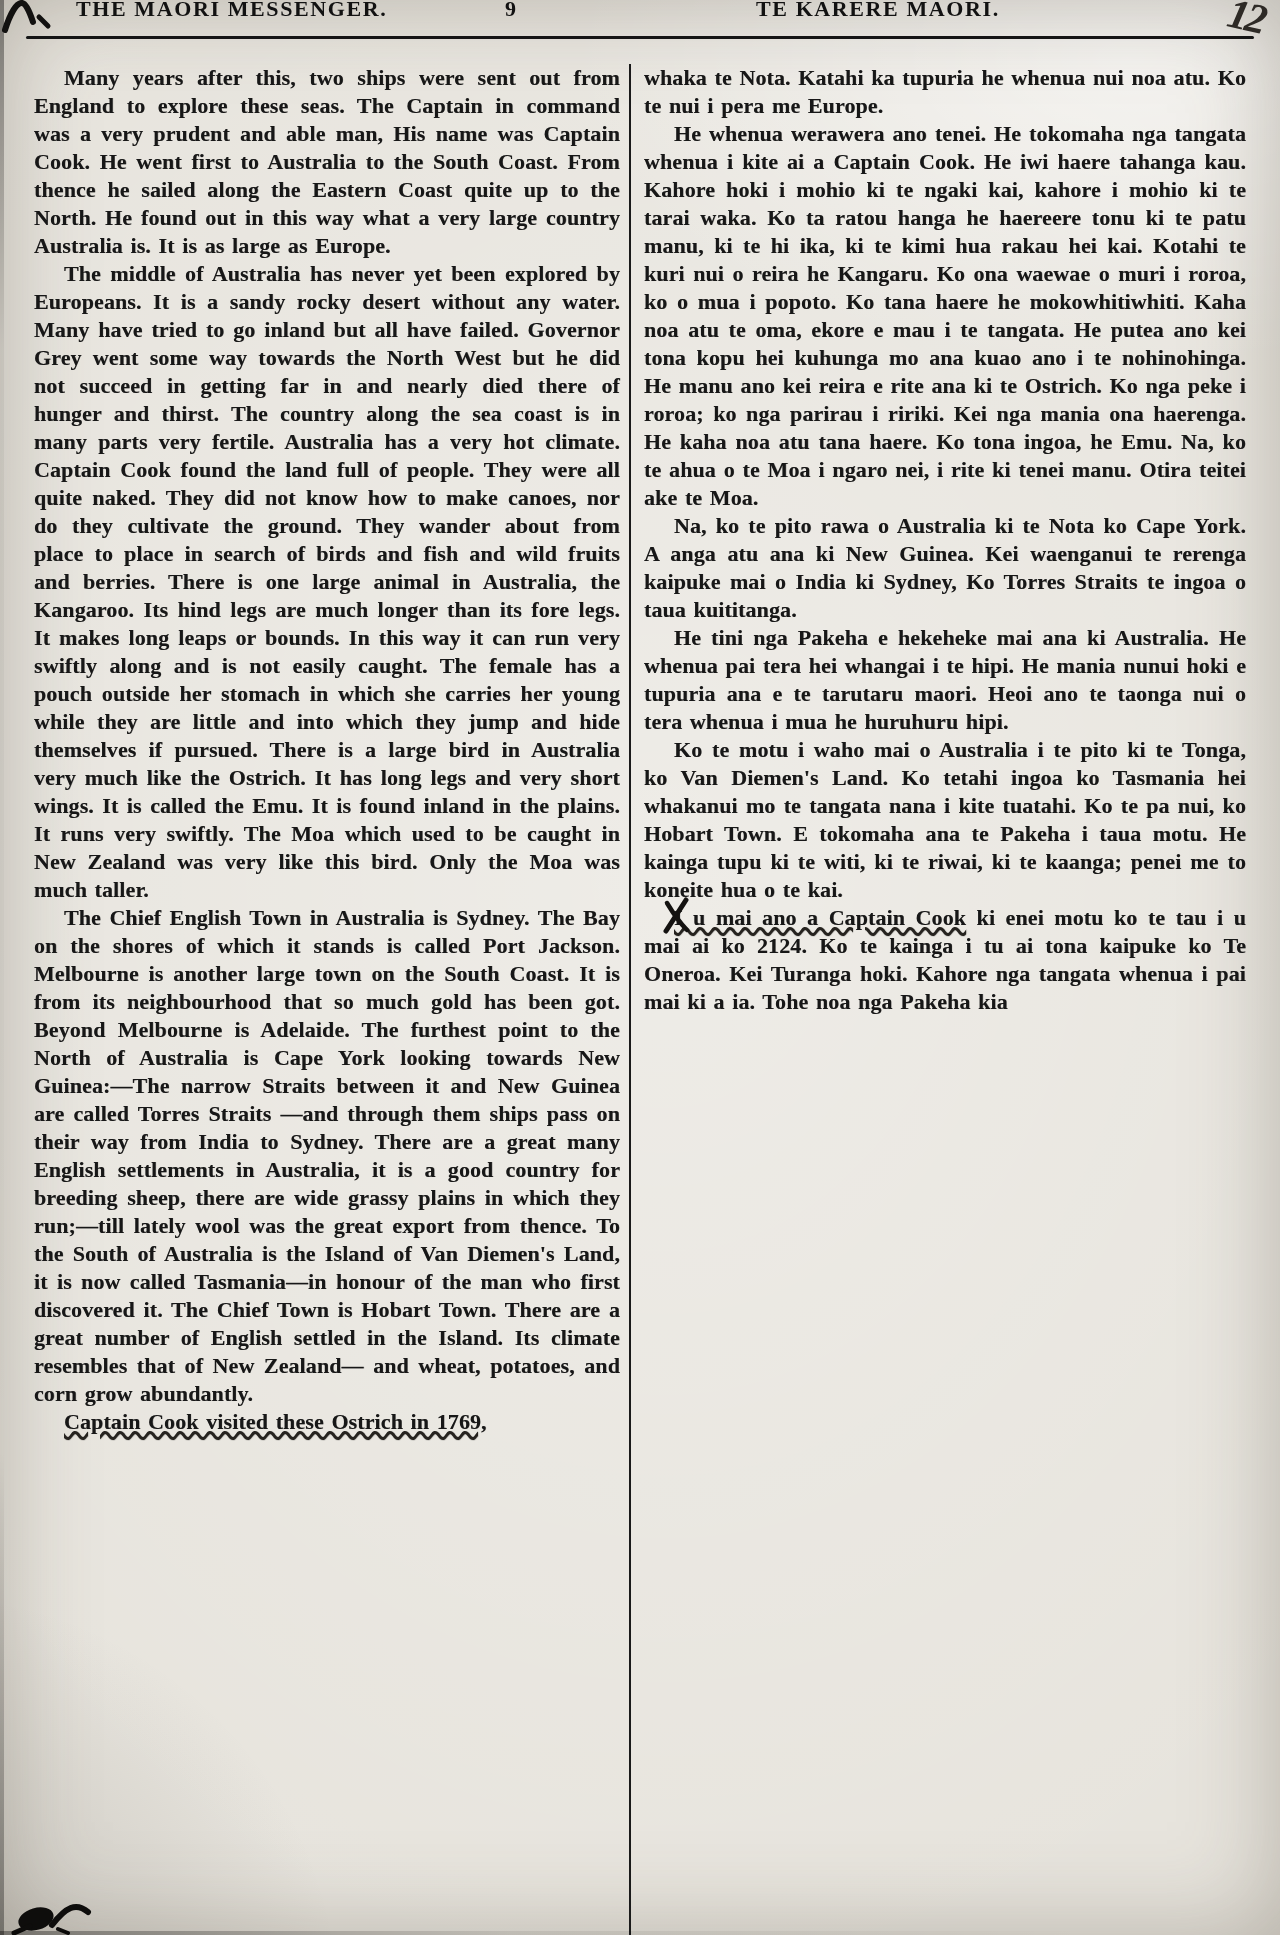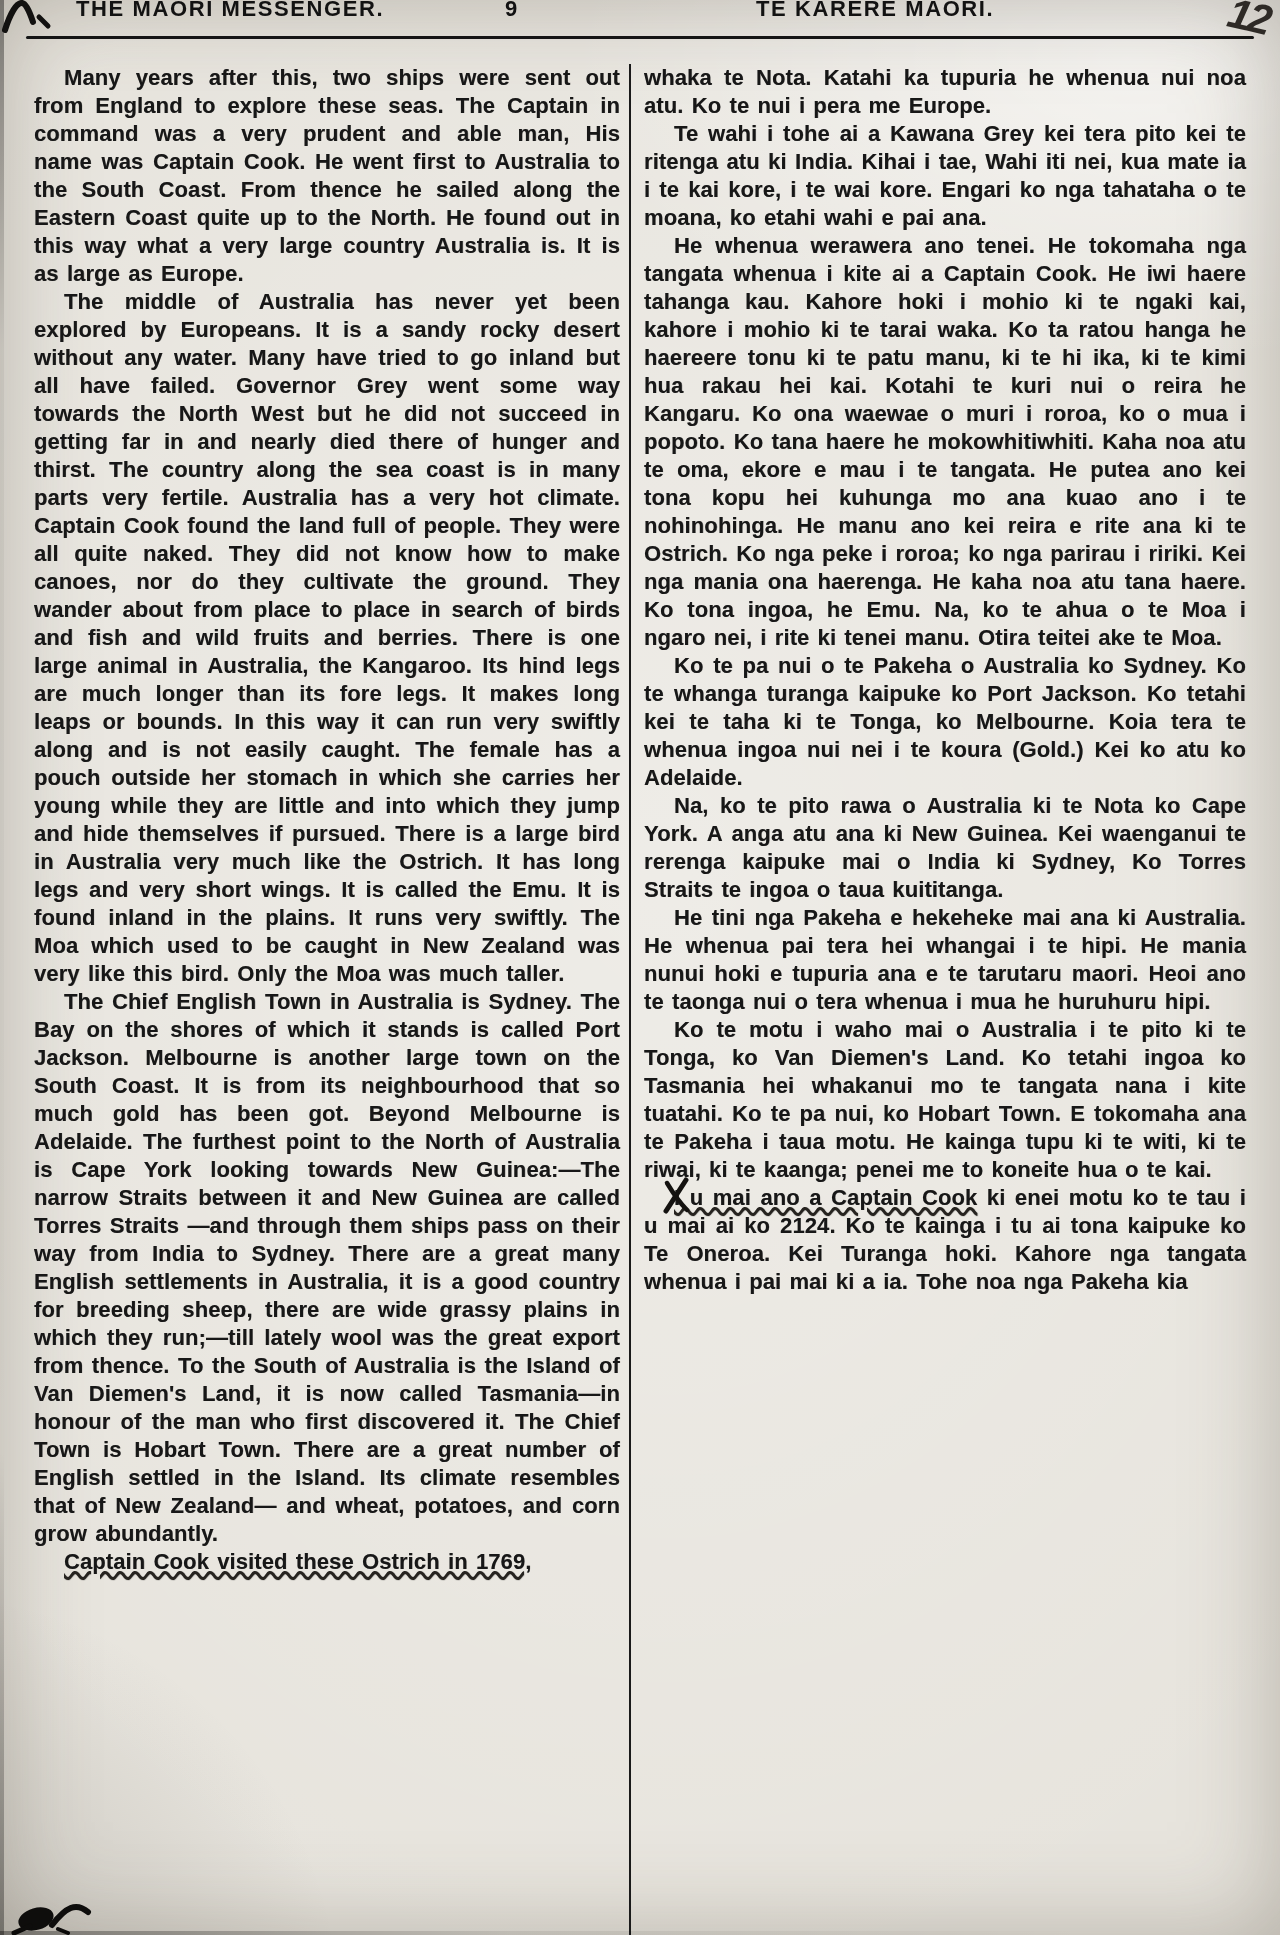--- a/index.html
+++ b/index.html
@@ -5,21 +5,21 @@
   * { margin:0; padding:0; box-sizing:border-box; }
   html,body { width:1280px; background:#6e6a64; }
   .page {
     position:relative; width:1280px; height:1935px; overflow:hidden;
     background:
       radial-gradient(ellipse 900px 500px at 88% 3%, rgba(255,255,255,0.55), transparent 62%),
       radial-gradient(ellipse 700px 700px at -6% 104%, rgba(60,55,45,0.20), transparent 60%),
       radial-gradient(ellipse 1200px 1500px at 52% 45%, rgba(255,255,255,0.30), transparent 78%),
       #e7e4dd;
     box-shadow: inset 0 0 95px rgba(88,80,66,0.35);
-    font-family:Liberation Sans, sans-serif; color:#1b1b1b;
+    font-family:Liberation Serif, serif; color:#1b1b1b;
   }
   .page::before{ content:""; position:absolute; left:0; top:0; width:4px; height:100%;
     background:linear-gradient(to bottom, rgba(0,0,0,0.40), rgba(0,0,0,0.05) 18%, transparent 75%, rgba(0,0,0,0.35)); }
   .page::after{ content:""; position:absolute; left:0; bottom:0; width:100%; height:4px;
     background:linear-gradient(to right, rgba(0,0,0,0.35), rgba(0,0,0,0.08) 40%, transparent 85%); }
 
   .masthead span{ position:absolute; top:-4px; font-weight:bold; font-size:22px;
     letter-spacing:1.6px; white-space:nowrap; color:#121212; }
   .mh-left{ left:76px; }
   .mh-num{ left:505px; }
@@ -65,23 +65,21 @@
       <p class="indent">Many years after this, two ships were sent out from England to explore these seas. The Captain in command was a very prudent and able man, His name was Captain Cook. He went first to Australia to the South Coast. From thence he sailed along the Eastern Coast quite up to the North. He found out in this way what a very large country Australia is. It is as large as Europe.</p>
       <p class="indent">The middle of Australia has never yet been explored by Europeans. It is a sandy rocky desert without any water. Many have tried to go inland but all have failed. Governor Grey went some way towards the North West but he did not succeed in getting far in and nearly died there of hunger and thirst. The country along the sea coast is in many parts very fertile. Australia has a very hot climate. Captain Cook found the land full of people. They were all quite naked. They did not know how to make canoes, nor do they cultivate the ground. They wander about from place to place in search of birds and fish and wild fruits and berries. There is one large animal in Australia, the Kangaroo. Its hind legs are much longer than its fore legs. It makes long leaps or bounds. In this way it can run very swiftly along and is not easily caught. The female has a pouch outside her stomach in which she carries her young while they are little and into which they jump and hide themselves if pursued. There is a large bird in Australia very much like the Ostrich. It has long legs and very short wings. It is called the Emu. It is found inland in the plains. It runs very swiftly. The Moa which used to be caught in New Zealand was very like this bird. Only the Moa was much taller.</p>
       <p class="indent">The Chief English Town in Australia is Sydney. The Bay on the shores of which it stands is called Port Jackson. Melbourne is another large town on the South Coast. It is from its neighbourhood that so much gold has been got. Beyond Melbourne is Adelaide. The furthest point to the North of Australia is Cape York looking towards New Guinea:—The narrow Straits between it and New Guinea are called Torres Straits —and through them ships pass on their way from India to Sydney. There are a great many English settlements in Australia, it is a good country for breeding sheep, there are wide grassy plains in which they run;—till lately wool was the great export from thence. To the South of Australia is the Island of Van Diemen's Land, it is now called Tasmania—in honour of the man who first discovered it. The Chief Town is Hobart Town. There are a great number of English settled in the Island. Its climate resembles that of New Zealand— and wheat, potatoes, and corn grow abundantly.</p>
       <p class="indent"><span class="wavy">Captain Cook visited these Ostrich in 1769,</span></p>
     </div>
 
     <div class="divider"></div>
 
     <div class="col col-right">
       <p>whaka te Nota. Katahi ka tupuria he whenua nui noa atu. Ko te nui i pera me Europe.</p>
-      <p class="indent">Te wahi i tohe ai a Kawana Grey kei tera pito kei te ritenga atu ki India. Kihai i tae, Wahi iti nei, kua mate ia i te kai kore, i te wai kore. Engari ko nga tahataha o te moana, ko etahi wahi e pai ana.</p>
       <p class="indent">He whenua werawera ano tenei. He tokomaha nga tangata whenua i kite ai a Captain Cook. He iwi haere tahanga kau. Kahore hoki i mohio ki te ngaki kai, kahore i mohio ki te tarai waka. Ko ta ratou hanga he haereere tonu ki te patu manu, ki te hi ika, ki te kimi hua rakau hei kai. Kotahi te kuri nui o reira he Kangaru. Ko ona waewae o muri i roroa, ko o mua i popoto. Ko tana haere he mokowhitiwhiti. Kaha noa atu te oma, ekore e mau i te tangata. He putea ano kei tona kopu hei kuhunga mo ana kuao ano i te nohinohinga. He manu ano kei reira e rite ana ki te Ostrich. Ko nga peke i roroa; ko nga parirau i ririki. Kei nga mania ona haerenga. He kaha noa atu tana haere. Ko tona ingoa, he Emu. Na, ko te ahua o te Moa i ngaro nei, i rite ki tenei manu. Otira teitei ake te Moa.</p>
-      <p class="indent">Ko te pa nui o te Pakeha o Australia ko Sydney. Ko te whanga turanga kaipuke ko Port Jackson. Ko tetahi kei te taha ki te Tonga, ko Melbourne. Koia tera te whenua ingoa nui nei i te koura (Gold.) Kei ko atu ko Adelaide.</p>
       <p class="indent">Na, ko te pito rawa o Australia ki te Nota ko Cape York. A anga atu ana ki New Guinea. Kei waenganui te rerenga kaipuke mai o India ki Sydney, Ko Torres Straits te ingoa o taua kuititanga.</p>
       <p class="indent">He tini nga Pakeha e hekeheke mai ana ki Australia. He whenua pai tera hei whangai i te hipi. He mania nunui hoki e tupuria ana e te tarutaru maori. Heoi ano te taonga nui o tera whenua i mua he huruhuru hipi.</p>
       <p class="indent">Ko te motu i waho mai o Australia i te pito ki te Tonga, ko Van Diemen's Land. Ko tetahi ingoa ko Tasmania hei whakanui mo te tangata nana i kite tuatahi. Ko te pa nui, ko Hobart Town. E tokomaha ana te Pakeha i taua motu. He kainga tupu ki te witi, ki te riwai, ki te kaanga; penei me to koneite hua o te kai.</p>
       <p class="indent"><span class="inkx"><svg width="30" height="38" viewBox="0 0 30 38">
               <path d="M4 34 L 24 3" fill="none" stroke="#141210" stroke-width="5" stroke-linecap="round"></path>
               <path d="M5 6 C 11 16, 18 26, 25 33" fill="none" stroke="#141210" stroke-width="4.5" stroke-linecap="round"></path>
             </svg></span><span class="wavy">I u mai ano a Captain Cook</span><span> ki enei motu ko te tau i u mai ai ko 2124. Ko te kainga i tu ai tona kaipuke ko Te Oneroa. Kei Turanga hoki. Kahore nga tangata whenua i pai mai ki a ia. Tohe noa nga Pakeha kia</span></p>
     </div>
 
   </div>

